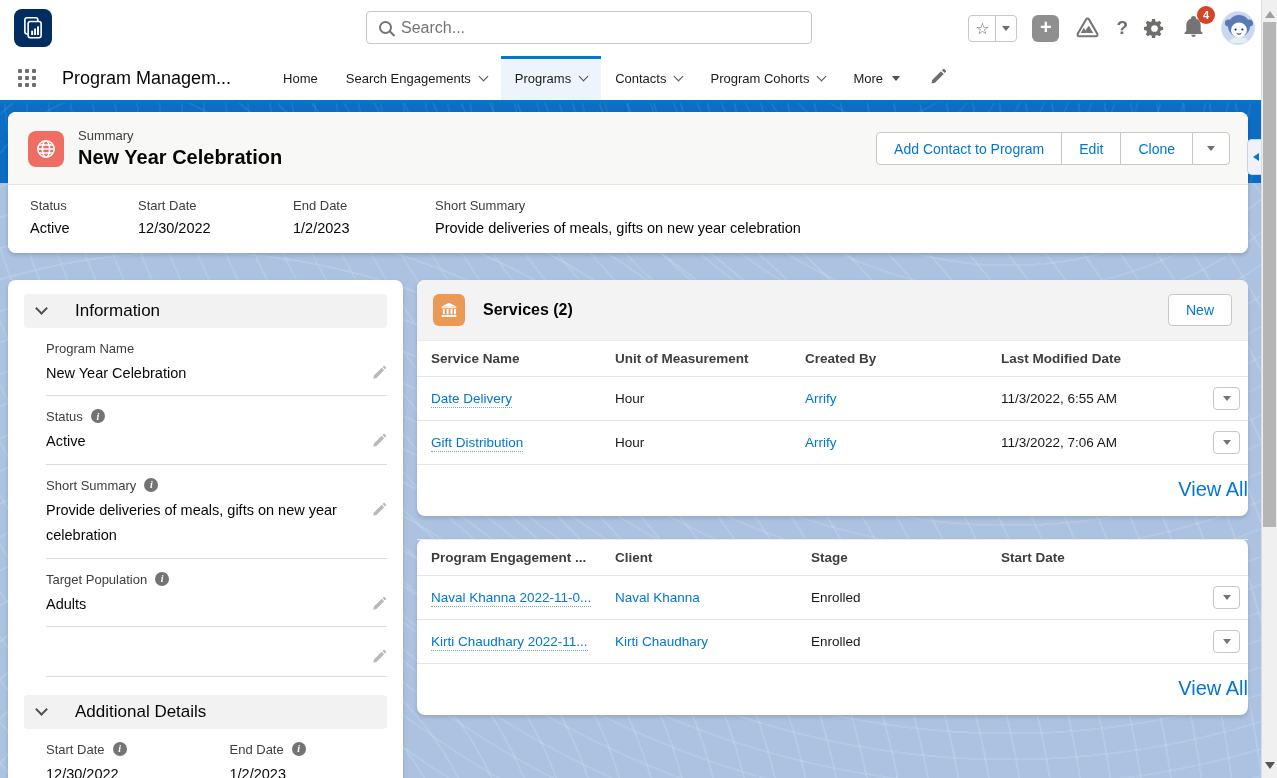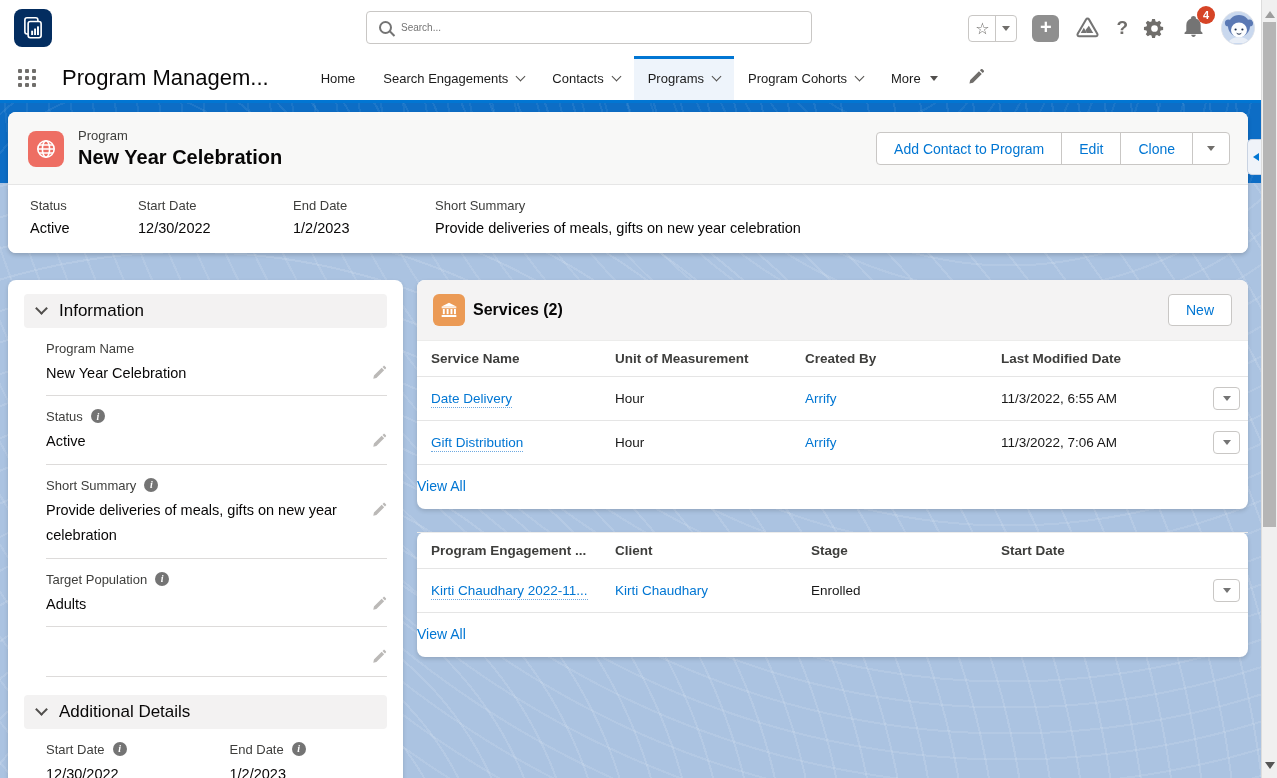--- a/index.html
+++ b/index.html
@@ -5,41 +5,41 @@
   *{box-sizing:border-box;margin:0;padding:0}
   html,body{width:1277px;height:778px;overflow:hidden}
   body{font-family:"Liberation Sans","DejaVu Sans",sans-serif;background:#fff;position:relative;font-size:13px;color:#181818}
 
   
   .global-header{position:relative;height:56px;background:#fff}
   .app-logo{position:absolute;left:14px;top:9px;width:38px;height:38px;background:#032d60;border-radius:8px;display:flex;align-items:center;justify-content:center}
   .search-box{position:absolute;left:366px;top:11px;width:446px;height:33px;border:1px solid #c9c7c5;border-radius:4px;display:flex;align-items:center;gap:9px;padding:0 12px;background:#fff}
   .search-glyph{width:13px;height:13px;border:2px solid #747474;border-radius:50%;position:relative;flex:none}
   .search-glyph::after{content:"";position:absolute;width:2px;height:7px;background:#747474;transform:rotate(-45deg);right:-3px;bottom:-5px}
-  .search-box input{border:none;outline:none;flex:1;font-size:10px;color:#ef4444;font-family:inherit;background:transparent}
+  .search-box input{border:none;outline:none;flex:1;font-size:16px;color:#ef4444;font-family:inherit;background:transparent}
   .search-box input::placeholder{color:#747474}
   .header-icons{position:absolute;right:22px;top:0;height:56px;display:flex;align-items:center;gap:15px}
   .fav-group{display:flex;align-items:center;height:27px;border:1px solid #c9c7c5;border-radius:4px;background:#fff}
   .fav-star{width:26px;text-align:center;cursor:pointer}
   .fav-star::after{content:"\2606";font-size:16px;color:#706e6b}
   .fav-div{width:1px;height:100%;background:#c9c7c5}
   .fav-caret{width:20px;display:flex;justify-content:center;cursor:pointer}
   .tri-down{width:0;height:0;border:4px solid transparent;border-top:5px solid #706e6b;margin-top:5px}
   .plus-btn{width:27px;height:27px;background:#8f8f8f;border-radius:6px;display:flex;align-items:center;justify-content:center;cursor:pointer}
   .plus-btn::after{content:"+";color:#fff;font-size:20px;font-weight:bold;line-height:1;margin-top:-2px}
   .help-icon::after{content:"?";font-size:19px;font-weight:bold;color:#706e6b}
   .bell-wrap{position:relative;cursor:pointer}
   .badge{position:absolute;top:-8px;right:-9px;min-width:18px;height:18px;border-radius:50%;background:#d64426;color:#fff;font-size:11px;font-weight:bold;display:flex;align-items:center;justify-content:center}
   .avatar{width:34px;height:34px;border-radius:50%;overflow:hidden;border:1px solid #dfe3ea;cursor:pointer;background:#c9d8ee}
 
   
   .nav-bar{height:47px;background:#fff;border-bottom:3px solid #0176d3;display:flex;align-items:stretch;padding-left:18px;position:relative}
   .waffle{align-self:center;display:grid;grid-template-columns:repeat(3,4px);grid-template-rows:repeat(3,4px);gap:3px;margin-right:26px;cursor:pointer}
   .waffle i{width:4px;height:4px;border-radius:1px;background:#706e6b}
-  .app-name{align-self:center;font-size:22px;color:#080707;margin-right:38px;white-space:nowrap}
+  .app-name{align-self:center;font-size:18px;color:#080707;margin-right:38px;white-space:nowrap}
   .nav-tabs{display:flex;align-items:stretch}
   .nav-tab{display:flex;align-items:center;gap:9px;padding:0 14px;font-size:13px;color:#1b1b1b;cursor:pointer;white-space:nowrap}
   .nav-tab.active{background:#eef4fb;box-shadow:inset 0 3px 0 #0176d3}
   .chev{display:inline-block;width:7px;height:7px;border-right:1.6px solid #514f4d;border-bottom:1.6px solid #514f4d;transform:rotate(45deg);margin-top:-4px}
   .nav-tab .tri-down{border-top-color:#514f4d}
   .nav-pencil{align-self:center;margin-left:16px;color:#706e6b;cursor:pointer}
 
   
   .page{position:absolute;top:103px;left:0;width:1261px;height:675px;overflow:hidden;background-color:#abc3e1;
     background-image:repeating-radial-gradient(circle at 15% 120%,rgba(255,255,255,.12) 0 2px,transparent 2px 30px),
@@ -66,53 +66,53 @@
   .hl-label{font-size:13px;color:#3e3e3c;margin-bottom:7px}
   .hl-value{font-size:14.5px;color:#080707}
 
   
   .collapse-tab{position:absolute;top:36px;right:0;width:14px;height:36px;background:#eff3f9;border:1px solid #c9d3e2;border-right:none;border-radius:5px 0 0 5px;display:flex;align-items:center;justify-content:center;cursor:pointer}
   .tri-left{width:0;height:0;border:4px solid transparent;border-right:6px solid #0176d3;margin-right:2px}
 
   
   .main{display:flex;gap:14px;margin:27px 13px 0 8px;align-items:flex-start}
   .left-panel{width:395px;background:#fff;border-radius:8px;box-shadow:0 2px 4px rgba(0,0,0,.15);padding:14px 16px;height:540px}
-  .section-header{display:flex;align-items:center;gap:13px;background:#f3f2f2;border-radius:4px;height:34px;padding:0 13px;font-size:17px;color:#080707;cursor:pointer}
+  .section-header{display:flex;align-items:center;gap:29px;background:#f3f2f2;border-radius:4px;height:34px;padding:0 13px;font-size:17px;color:#080707;cursor:pointer}
   .chev-lg{width:9px;height:9px;border-right:2px solid #514f4d;border-bottom:2px solid #514f4d;transform:rotate(45deg);margin-top:-5px}
   .ip-field{padding-left:22px;margin-top:13px}
   .ip-label{display:flex;align-items:flex-start;gap:8px;font-size:13px;color:#3e3e3c}
   .info-dot{width:14px;height:14px;border-radius:50%;background:#747474;color:#fff;font-size:10px;font-weight:bold;font-style:italic;font-family:"Liberation Serif",serif;display:flex;align-items:center;justify-content:center;cursor:pointer}
   .ip-value{display:flex;justify-content:space-between;align-items:flex-start;padding:5px 0 9px;border-bottom:1px solid #dddbda;font-size:14.5px;color:#080707;min-height:33px}
   .ip-text{max-width:300px;line-height:1.75}
   .pencil{color:#bbb9b7;cursor:pointer;flex:none;margin-top:4px}
   .ip-grid{display:flex;gap:26px;padding-left:22px;margin-top:13px}
   .ip-grid .ip-half{flex:1}
   .ip-half .ip-label{margin-top:0}
   .ip-half .ip-value{min-height:32px}
   .add-head{margin-top:18px}
 
   
   .right-col{flex:1;display:flex;flex-direction:column;gap:23px}
   .rel-card{background:#fff;border-radius:8px;box-shadow:0 2px 4px rgba(0,0,0,.15)}
-  .rel-header{display:flex;align-items:center;gap:8px;padding:14px 16px;background:#f4f3f3;border-radius:8px 8px 0 0}
+  .rel-header{display:flex;align-items:center;gap:18px;padding:14px 16px;background:#f4f3f3;border-radius:8px 8px 0 0}
   .rel-icon{width:32px;height:32px;border-radius:6px;display:flex;align-items:center;justify-content:center;flex:none}
   .icon-services{background:#eb9a55}
   .icon-engagements{background:#e9655a}
   .rel-title{font-size:16px;font-weight:bold;color:#080707}
   .new-btn{margin-left:auto;height:32px;padding:0 17px;border:1px solid #c9c7c5;border-radius:4px;background:#fff;color:#0176d3;font-size:14px;font-family:inherit;cursor:pointer}
   table.rel-table{width:100%;border-collapse:collapse;font-size:13.5px}
   .rel-table th{text-align:left;font-weight:bold;color:#3e3e3c;padding:10px 8px;border-bottom:1px solid #e5e5e5;border-top:1px solid #ececeb}
   .rel-table td{padding:10px 8px;border-bottom:1px solid #e5e5e5;color:#181818}
   .rel-table th:first-child,.rel-table td:first-child{padding-left:14px}
   .c-w1{width:190px}.c-w2{width:190px}.c-w3{width:196px}.c-act{width:56px}
   a.link{color:#0176d3;text-decoration:none;cursor:pointer}
   a.link.dotted{border-bottom:1px dotted #6ea9e0;padding-bottom:1px}
   .row-action{width:27px;height:23px;border:1px solid #c9c7c5;border-radius:4px;background:#fff;display:flex;align-items:center;justify-content:center;cursor:pointer;margin-left:auto}
   .row-action .tri-down{border-width:4px;border-top-width:5px;border-top-color:#747474;margin-top:4px}
-  .view-all{text-align:left;padding:13px 0 15px;font-size:14px}
+  .view-all{text-align:right;padding:13px 0 15px;font-size:20px}
 
   
   .scrollbar{position:absolute;right:0;top:0;width:16px;height:778px;background:#f0f0f0;border-left:1px solid #dcdcdc;z-index:50}
   .sb-up{position:absolute;top:6px;left:3px;width:0;height:0;border:5px solid transparent;border-bottom:7px solid #9d9d9d;cursor:pointer}
   .sb-down{position:absolute;bottom:4px;left:3px;width:0;height:0;border:5px solid transparent;border-top:7px solid #555;cursor:pointer}
   .sb-thumb{position:absolute;top:22px;left:1px;width:13px;height:505px;background:#b5b5b5;cursor:pointer}
 </style>
 </head>
 <body>
 
@@ -186,26 +186,26 @@
   </span>
   <span class="app-name">Program Managem...</span>
   <div class="nav-tabs">
     <div class="nav-tab">
         <span>Home</span>
       </div>
     <div class="nav-tab">
         <span>Search Engagements</span>
         <span class="chev"></span>
       </div>
+    <div class="nav-tab active">
+        <span>Programs</span>
+        <span class="chev"></span>
+      </div>
     <div class="nav-tab">
         <span>Contacts</span>
-        <span class="chev"></span>
-      </div>
-    <div class="nav-tab active">
-        <span>Programs</span>
         <span class="chev"></span>
       </div>
     <div class="nav-tab">
         <span>Program Cohorts</span>
         <span class="chev"></span>
       </div>
     <div class="nav-tab">
         <span>More</span>
         <span class="tri-down"></span>
       </div>
@@ -223,21 +223,21 @@
   <section class="record-card">
     <div class="record-top">
       <span class="record-icon">
         <svg width="24" height="24" viewBox="0 0 24 24" fill="none" stroke="#ffffff" stroke-width="1.6">
           <circle cx="12" cy="12" r="8.2"></circle>
           <ellipse cx="12" cy="12" rx="3.6" ry="8.2"></ellipse>
           <path d="M3.8 12h16.4M5 8h14M5 16h14"></path>
         </svg>
       </span>
       <div class="record-title-block">
-        <div class="record-entity">Program</div>
+        <div class="record-entity">Summary</div>
         <div class="record-title">New Year Celebration</div>
       </div>
       <div class="record-actions">
         <button class="action-btn">Add Contact to Program</button>
         <button class="action-btn">Edit</button>
         <button class="action-btn">Clone</button>
         <button class="action-btn action-caret">
             <span class="tri-down"></span>
           </button>
       </div>
@@ -426,20 +426,31 @@
             <tr>
               <th class="c-w1">Program Engagement ...</th>
               <th class="c-w3">Client</th>
               <th class="c-w2">Stage</th>
               <th>Start Date</th>
               <th class="c-act"></th>
             </tr>
           </thead>
           <tbody>
             <tr>
+              <td><a class="link dotted">Naval Khanna 2022-11-0...</a></td>
+              <td><a class="link">Naval Khanna</a></td>
+              <td>Enrolled</td>
+              <td></td>
+              <td>
+                  <span class="row-action">
+                    <span class="tri-down"></span>
+                  </span>
+                </td>
+            </tr>
+            <tr>
               <td><a class="link dotted">Kirti Chaudhary 2022-11...</a></td>
               <td><a class="link">Kirti Chaudhary</a></td>
               <td>Enrolled</td>
               <td></td>
               <td>
                   <span class="row-action">
                     <span class="tri-down"></span>
                   </span>
                 </td>
             </tr>

